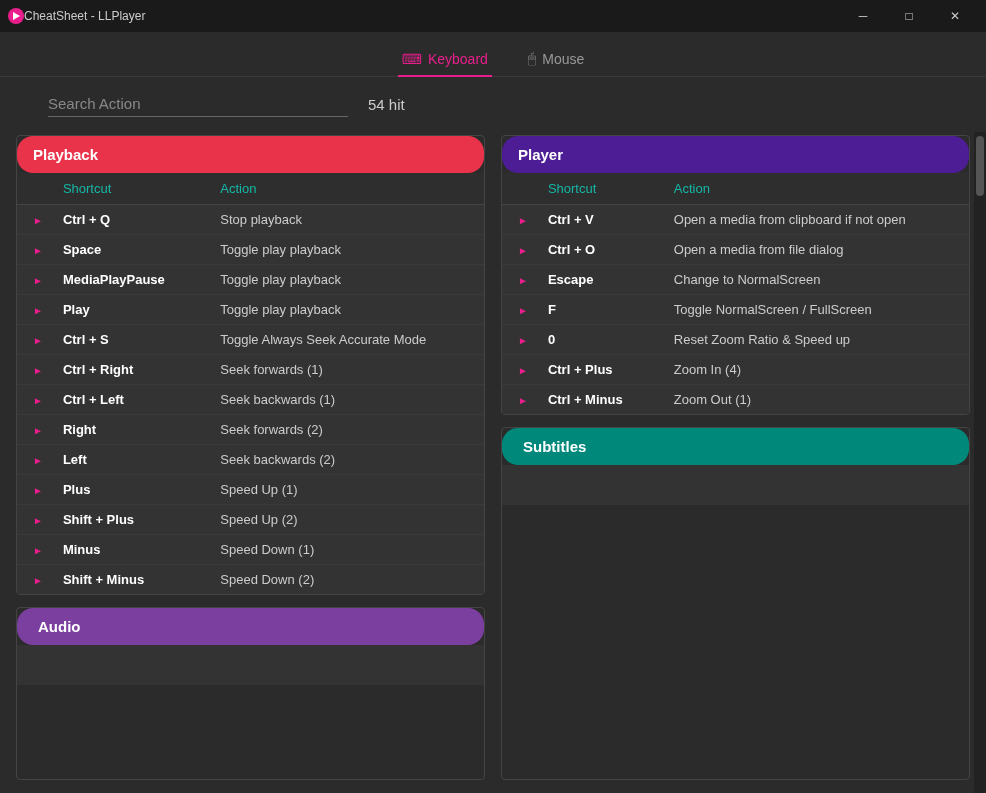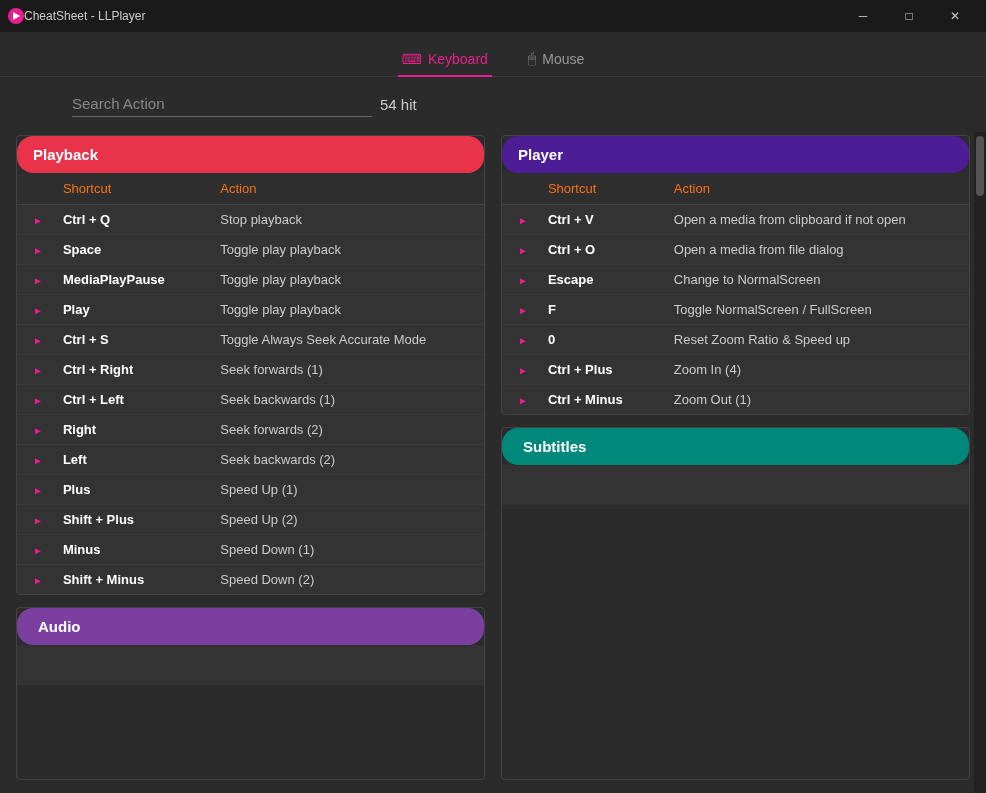--- a/index.html
+++ b/index.html
@@ -82,22 +82,21 @@
       color: #e91e8c;
       border-bottom: 2px solid #e91e8c;
     }
     .tab-icon { font-size: 14px; }
 
     
     .search-bar {
       display: flex;
       align-items: center;
       padding: 14px 48px 10px 48px;
-      gap: 8px;
-      margin-left: 24px;
+      gap: 20px;
     }
     .search-input {
       background: transparent;
       border: none;
       border-bottom: 1px solid #666;
       color: #e0e0e0;
       font-size: 15px;
       padding: 4px 0;
       width: 300px;
       outline: none;
@@ -176,21 +175,21 @@
     
     .shortcut-table {
       width: 100%;
       border-collapse: collapse;
     }
     .shortcut-table th {
       padding: 8px 16px;
       text-align: left;
       font-size: 13px;
       font-weight: 500;
-      color: #f97316;
+      color: #14b8a6;
       border-bottom: 1px solid #444;
       background: #2e2e2e;
     }
     .shortcut-table td {
       padding: 7px 16px;
       font-size: 13px;
       vertical-align: middle;
     }
     .shortcut-table tr {
       border-bottom: 1px solid #3a3a3a;

